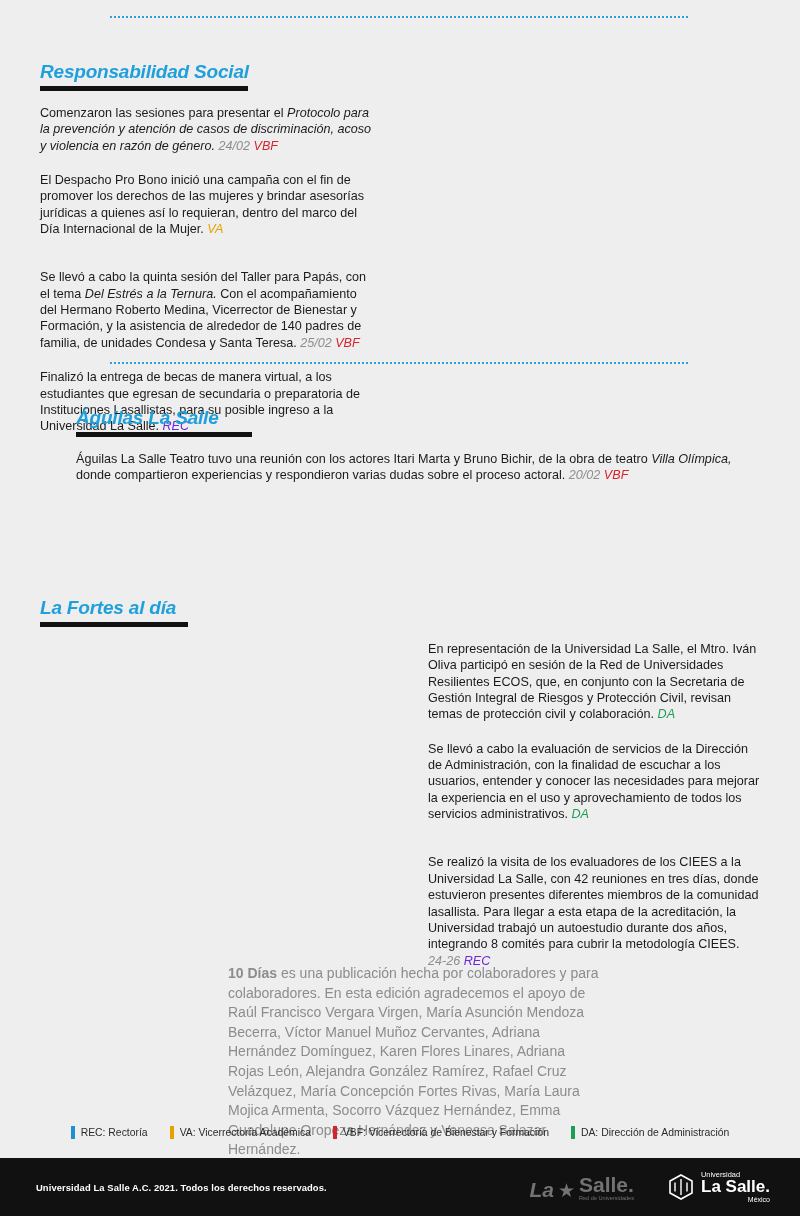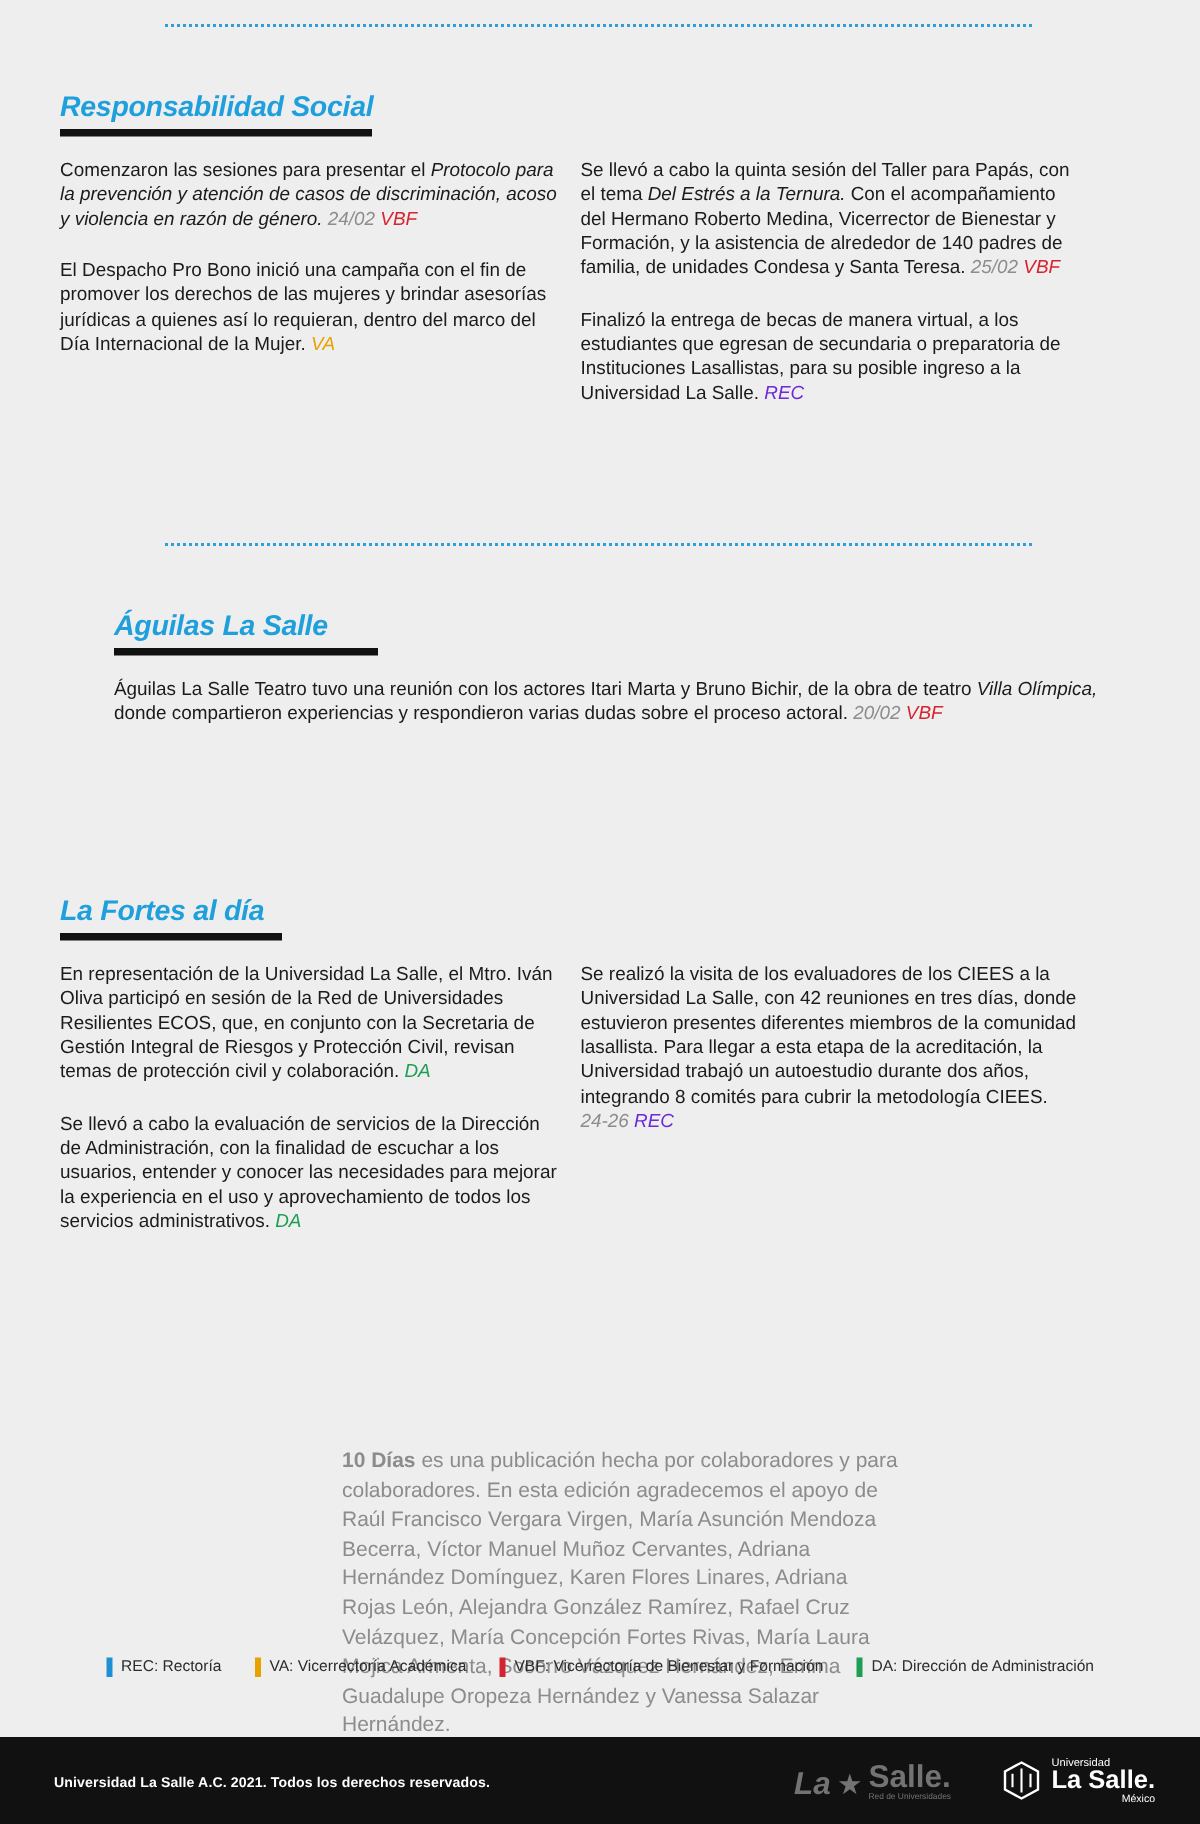--- a/index.html
+++ b/index.html
@@ -39,21 +39,22 @@
   }
   .sec-rule {
     height: 5px;
     background: #111;
     margin-top: 3px;
   }
 
   
   .cols {
     display: flex;
-    gap: 15px;
+    gap: 32px;
+    flex-direction: column;
   }
   .col { width: 332px; }
   p.para {
     margin: 0 0 18px 0;
     font-size: 12.6px;
     line-height: 1.30;
     color: #1b1b1b;
     text-align: left;
   }
   p.para:last-child { margin-bottom: 0; }
@@ -75,42 +76,42 @@
   #sec-rs { left: 40px; top: 62px; width: 720px; }
   #sec-rs .sec-rule { width: 208px; }
   #sec-rs .cols { margin-top: 14px; }
 
   #sec-ag { left: 76px; top: 408px; width: 690px; }
   #sec-ag .sec-rule { width: 176px; }
   #sec-ag .body { margin-top: 14px; width: 656px; }
 
   #sec-lsd { left: 40px; top: 598px; width: 720px; }
   #sec-lsd .sec-rule { width: 148px; }
-  #sec-lsd .cols { margin-top: 14px; }
+  #sec-lsd .cols { margin-top: 14px; align-items: flex-end; }
 
   
   #credits {
     position: absolute;
     left: 228px;
     top: 964px;
     width: 372px;
     font-size: 14px;
     line-height: 1.40;
     color: #8c8c8c;
   }
   #credits b { color: #8c8c8c; }
 
   
   #legend {
     position: absolute;
     left: 0; top: 1105px;
     width: 800px;
     height: 34px;
     display: flex;
-    align-items: flex-start;
+    align-items: flex-end;
     justify-content: center;
     gap: 22px;
     font-size: 10.4px;
     color: #2b2b2b;
   }
   .legend-item { display: flex; align-items: center; gap: 6px; white-space: nowrap; }
   .legend-bar { width: 4px; height: 13px; display: inline-block; }
 
   
   #footer {

